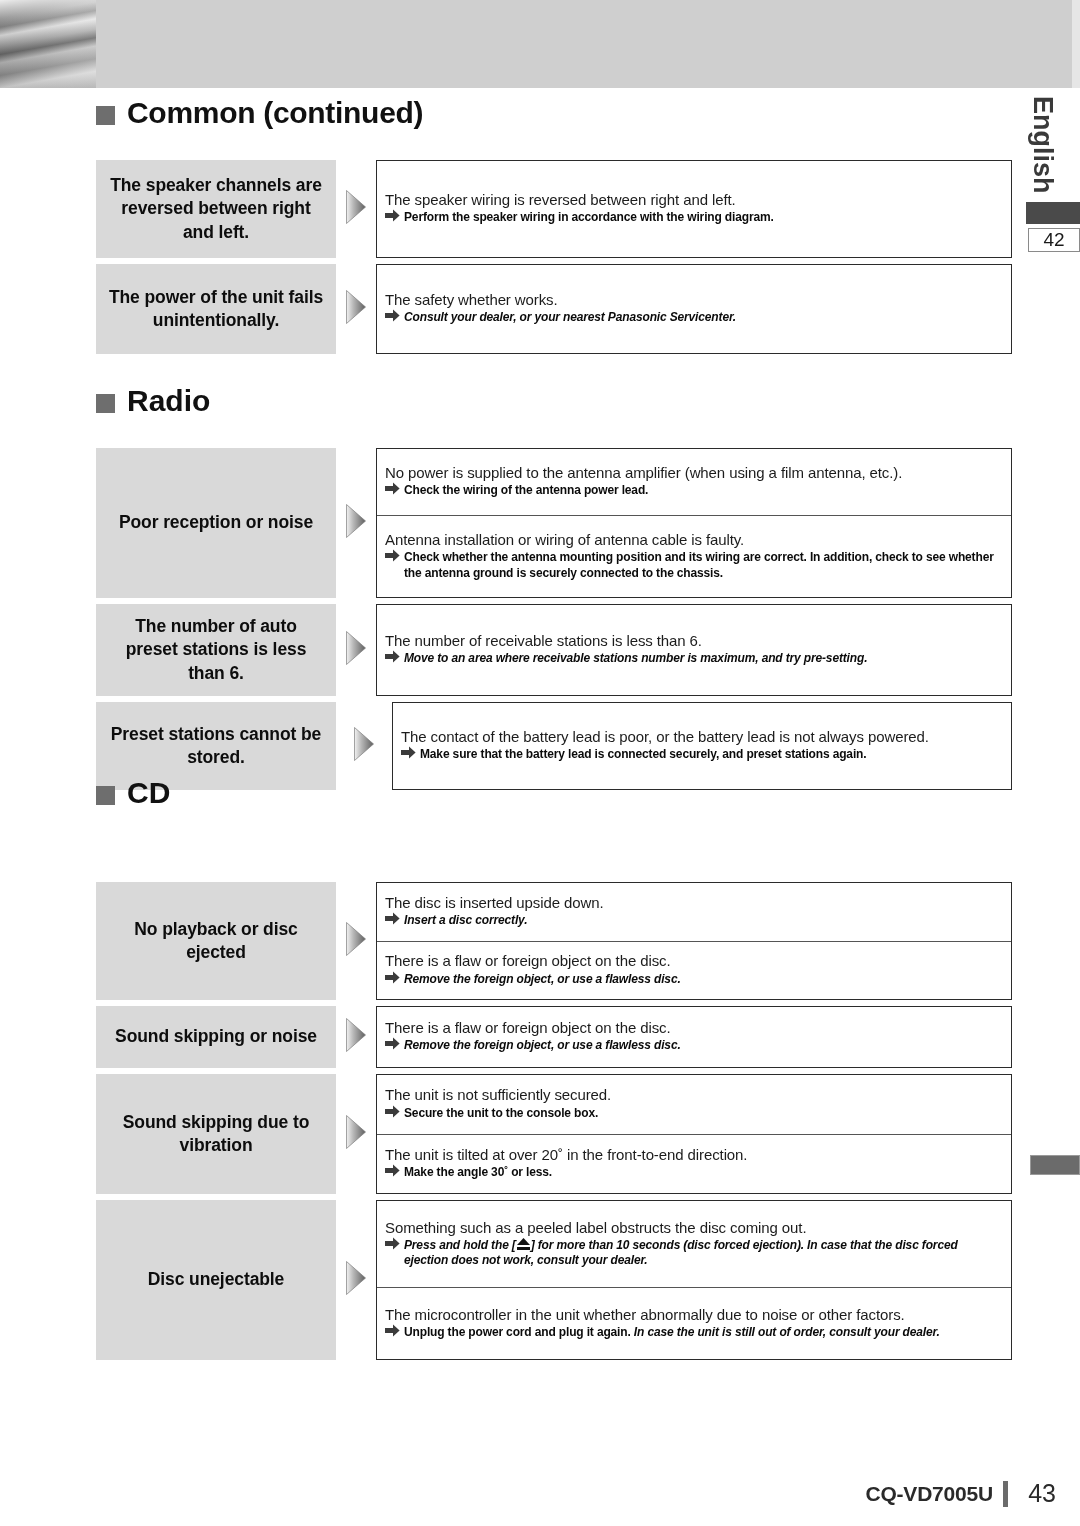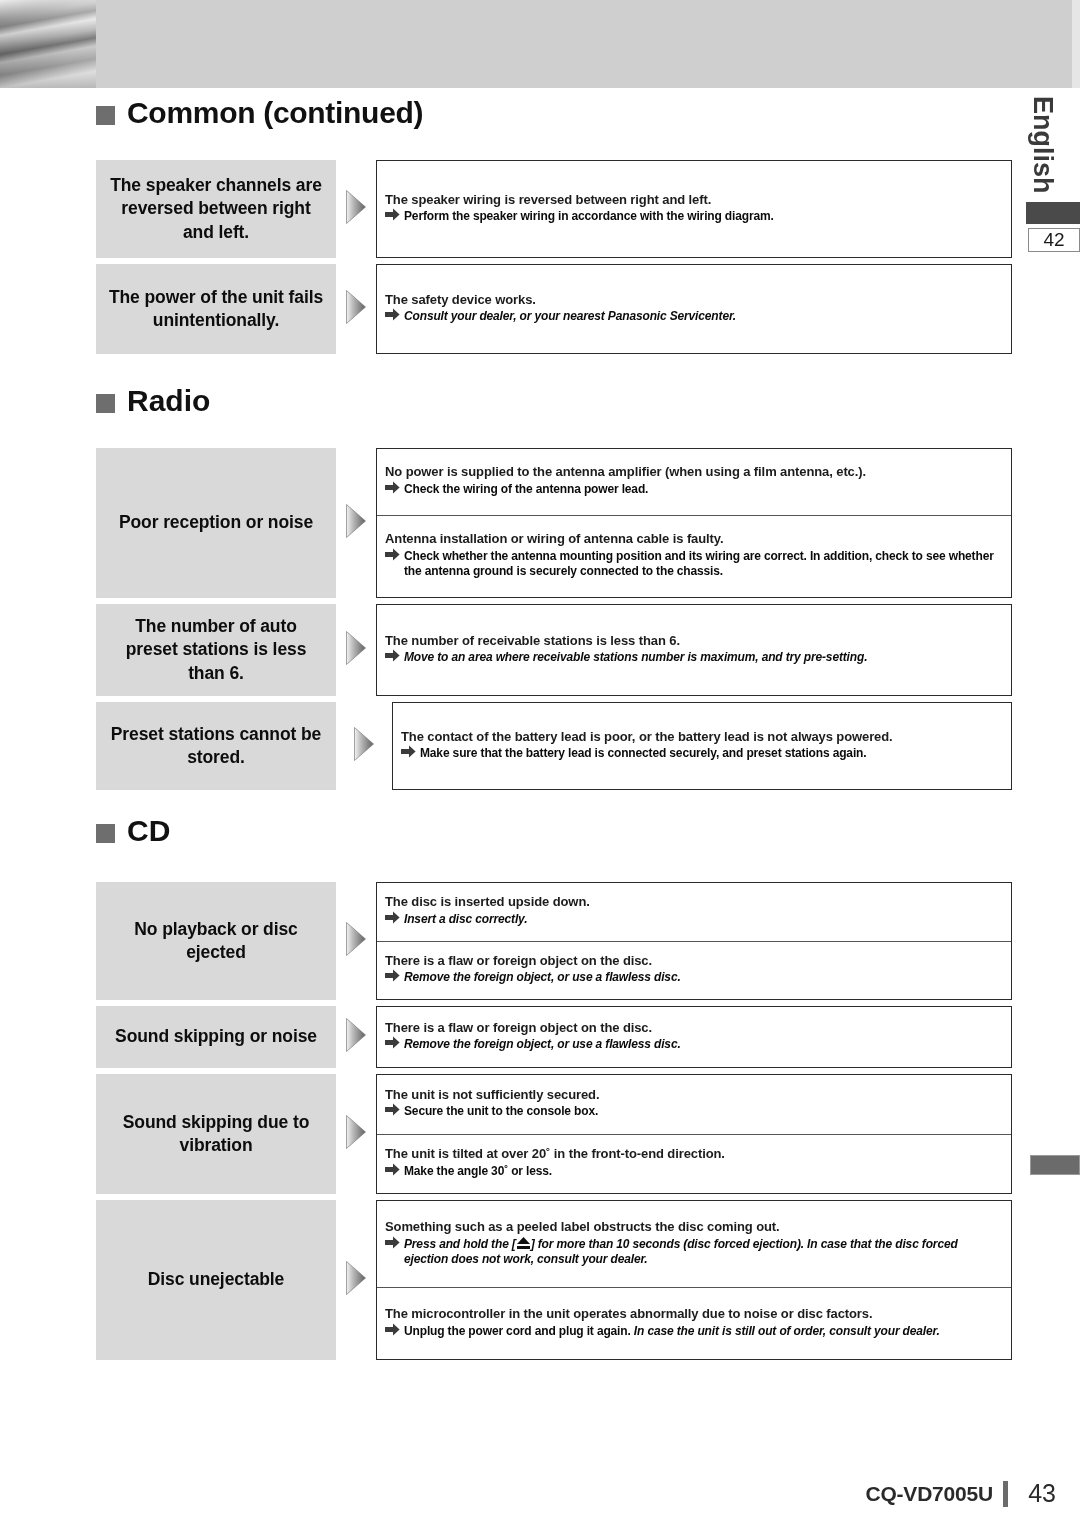--- a/index.html
+++ b/index.html
@@ -146,25 +146,24 @@
   }
   .ans {
     padding: 5px 8px 7px 8px;
     flex: 1 1 auto;
     display: flex;
     flex-direction: column;
     justify-content: center;
   }
   .ans + .ans { border-top: 1.5px solid #555; }
   .cause {
-    font-size: 13px;
+    font-size: 15px;
     color: #1c1c1c;
     line-height: 1.28;
     letter-spacing: -0.1px;
-    font-weight: bold;
   }
   .fix {
     font-size: 12px;
     font-weight: bold;
     color: #0b0b0b;
     line-height: 1.28;
     letter-spacing: -0.15px;
     padding-left: 19px;
     text-indent: -19px;
   }
@@ -267,21 +266,21 @@
                     <stop offset="0" stop-color="#f2f2f2"></stop>
                     <stop offset="0.35" stop-color="#b9b9b9"></stop>
                     <stop offset="1" stop-color="#5f5f5f"></stop>
                   </linearGradient>
                 </defs>
                 <path d="M0.5 0.5 L19.5 17 L0.5 33.5 Z" fill="url(#tg)" stroke="#7d7d7d" stroke-width="0.7"></path>
               </svg></span>
           </div>
           <div class="answers">
             <div class="ans">
-              <div class="cause">The safety device works.</div>
+              <div class="cause">The safety whether works.</div>
               <div class="fix ital"><span class="arw"><svg width="15" height="13" viewBox="0 0 15 13">
                     <path d="M0 4 H8 V0.5 L14.6 6.5 L8 12.5 V9 H0 Z" fill="#3b3b3b"></path>
                   </svg></span>Consult your dealer, or your nearest Panasonic Servicenter.</div>
             </div>
           </div>
         </div>
       </div>
       <div class="section-head" style="position: absolute; left: 96px; top: 384px;">
         <span class="head-square"></span>
         <span class="head-text narrow">Radio</span>
@@ -362,21 +361,21 @@
           <div class="answers">
             <div class="ans">
               <div class="cause">The contact of the battery lead is poor, or the battery lead is not always powered.</div>
               <div class="fix"><span class="arw"><svg width="15" height="13" viewBox="0 0 15 13">
                     <path d="M0 4 H8 V0.5 L14.6 6.5 L8 12.5 V9 H0 Z" fill="#3b3b3b"></path>
                   </svg></span>Make sure that the battery lead is connected securely, and preset stations again.</div>
             </div>
           </div>
         </div>
       </div>
-      <div class="section-head" style="position: absolute; left: 96px; top: 814px;">
+      <div class="section-head" style="position: absolute; left: 96px; top: 776px;">
         <span class="head-square"></span>
         <span class="head-text narrow">CD</span>
       </div>
       <div class="tbl" style="left: 96px; top: 882px; width: 916px;">
         <div class="row" style="min-height: 118px;">
           <div class="label-cell" style="height: 118px;">
             <span>No playback or disc ejected</span>
           </div>
           <div class="arrow-cell">
             <span><svg width="20" height="34" viewBox="0 0 20 34">
@@ -481,21 +480,21 @@
             <div class="ans">
               <div class="cause">Something such as a peeled label obstructs the disc coming out.</div>
               <div class="fix ital"><span class="arw"><svg width="15" height="13" viewBox="0 0 15 13">
                     <path d="M0 4 H8 V0.5 L14.6 6.5 L8 12.5 V9 H0 Z" fill="#3b3b3b"></path>
                   </svg></span>Press and hold the [<svg class="ejt" width="15" height="14" viewBox="0 0 15 14">
                   <path d="M7.5 1 L14 8 H1 Z" fill="#111"></path>
                   <rect x="1" y="10" width="13" height="3" fill="#111"></rect>
                 </svg>] for more than 10 seconds (disc forced ejection). In case that the disc forced ejection does not work, consult your dealer.</div>
             </div>
             <div class="ans">
-              <div class="cause">The microcontroller in the unit operates abnormally due to noise or disc factors.</div>
+              <div class="cause">The microcontroller in the unit whether abnormally due to noise or other factors.</div>
               <div class="fix"><span class="arw"><svg width="15" height="13" viewBox="0 0 15 13">
                     <path d="M0 4 H8 V0.5 L14.6 6.5 L8 12.5 V9 H0 Z" fill="#3b3b3b"></path>
                   </svg></span>Unplug the power cord and plug it again. <em>In case the unit is still out of order, consult your dealer.</em></div>
             </div>
           </div>
         </div>
       </div>
     </div>
 
   <div class="footer">

